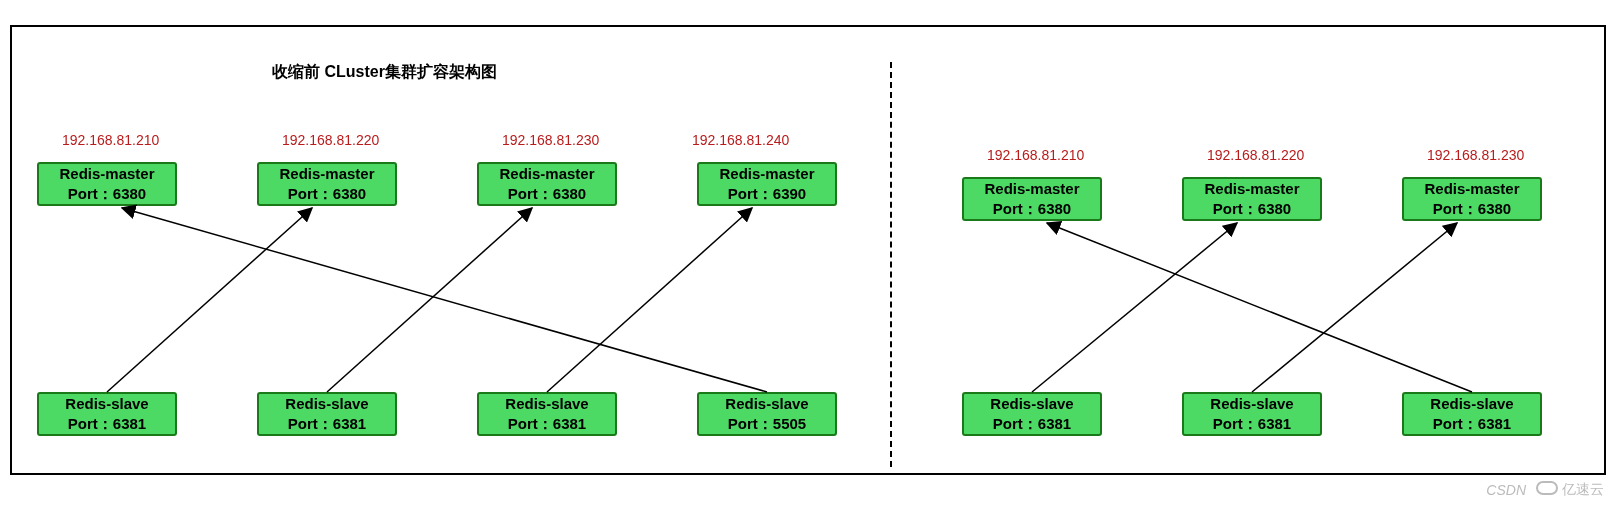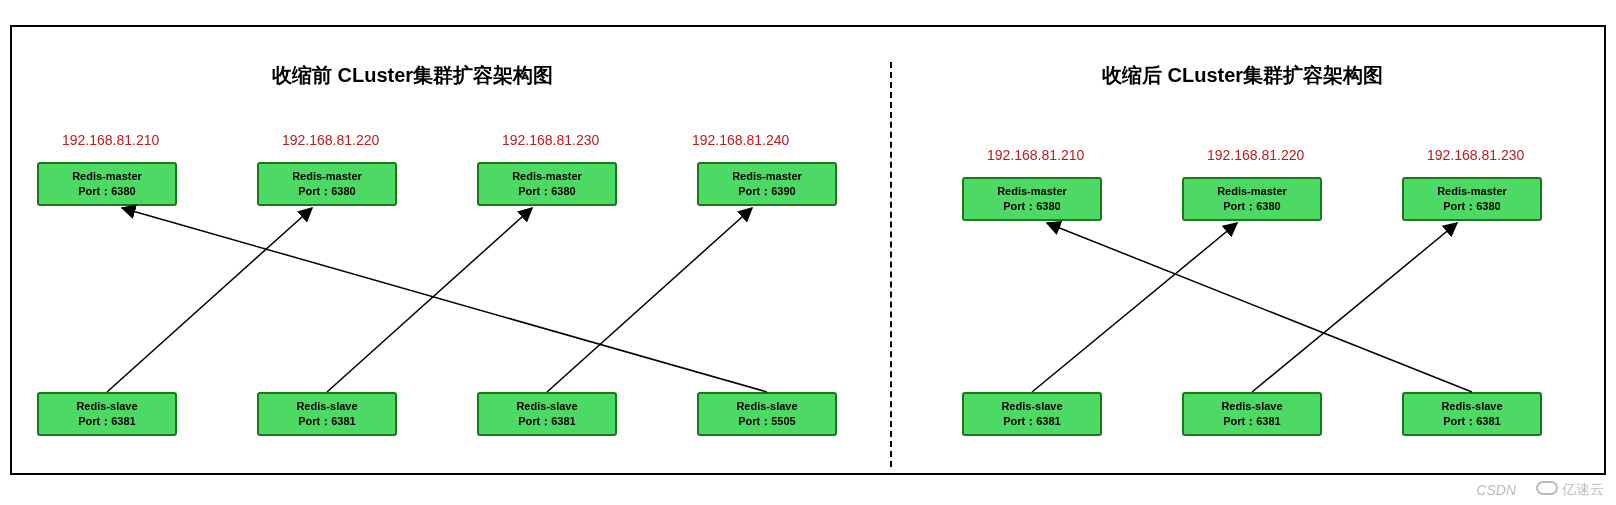--- a/index.html
+++ b/index.html
@@ -14,21 +14,21 @@
       position: absolute;
       top: 25px;
       left: 10px;
       width: 1596px;
       height: 450px;
       border: 2px solid #000;
     }
     .panel-title {
       position: absolute;
       top: 35px;
-      font-size: 20px;
+      font-size: 16px;
       font-weight: bold;
       color: #000;
       white-space: nowrap;
     }
     .ip-label {
       position: absolute;
       font-size: 14px;
       color: #b91c1c;
       white-space: nowrap;
     }
@@ -36,21 +36,21 @@
       position: absolute;
       width: 140px;
       height: 44px;
       background: #4cd964;
       border: 2px solid #1a7a1a;
       border-radius: 3px;
       display: flex;
       flex-direction: column;
       align-items: center;
       justify-content: center;
-      font-size: 11px;
+      font-size: 15px;
       font-weight: bold;
       line-height: 1.35;
       color: #000;
     }
     .divider {
       position: absolute;
       left: 878px;
       top: 35px;
       height: 405px;
       border-left: 2px dashed #000;
@@ -62,21 +62,21 @@
     }
     .watermark {
       position: absolute;
       right: 12px;
       bottom: 6px;
       font-size: 14px;
       color: #bbb;
       font-style: italic;
       display: flex;
       align-items: center;
-      gap: 20px;
+      gap: 10px;
     }
     .watermark .yisu {
       font-style: normal;
       display: inline-flex;
       gap: 4px;
     }
     .cloud {
       width: 22px; height: 14px;
       border: 2px solid #bbb;
       border-radius: 10px;
@@ -124,21 +124,20 @@
     <span>Redis-slave</span>
     <span>Port：6381</span>
   </div>
   <div class="node-box" style="left:685px; top:365px;">
     <span>Redis-slave</span>
     <span>Port：5505</span>
   </div>
 
   <div class="divider"></div>
 
-  <div class="panel-title" style="left:1090px;">收缩后 CLuster集群扩容架构图</div>
 
   <div class="ip-label" style="left:975px; top:120px;">192.168.81.210</div>
   <div class="ip-label" style="left:1195px; top:120px;">192.168.81.220</div>
   <div class="ip-label" style="left:1415px; top:120px;">192.168.81.230</div>
 
   <div class="node-box" style="left:950px; top:150px;">
     <span>Redis-master</span>
     <span>Port：6380</span>
   </div>
   <div class="node-box" style="left:1170px; top:150px;">

